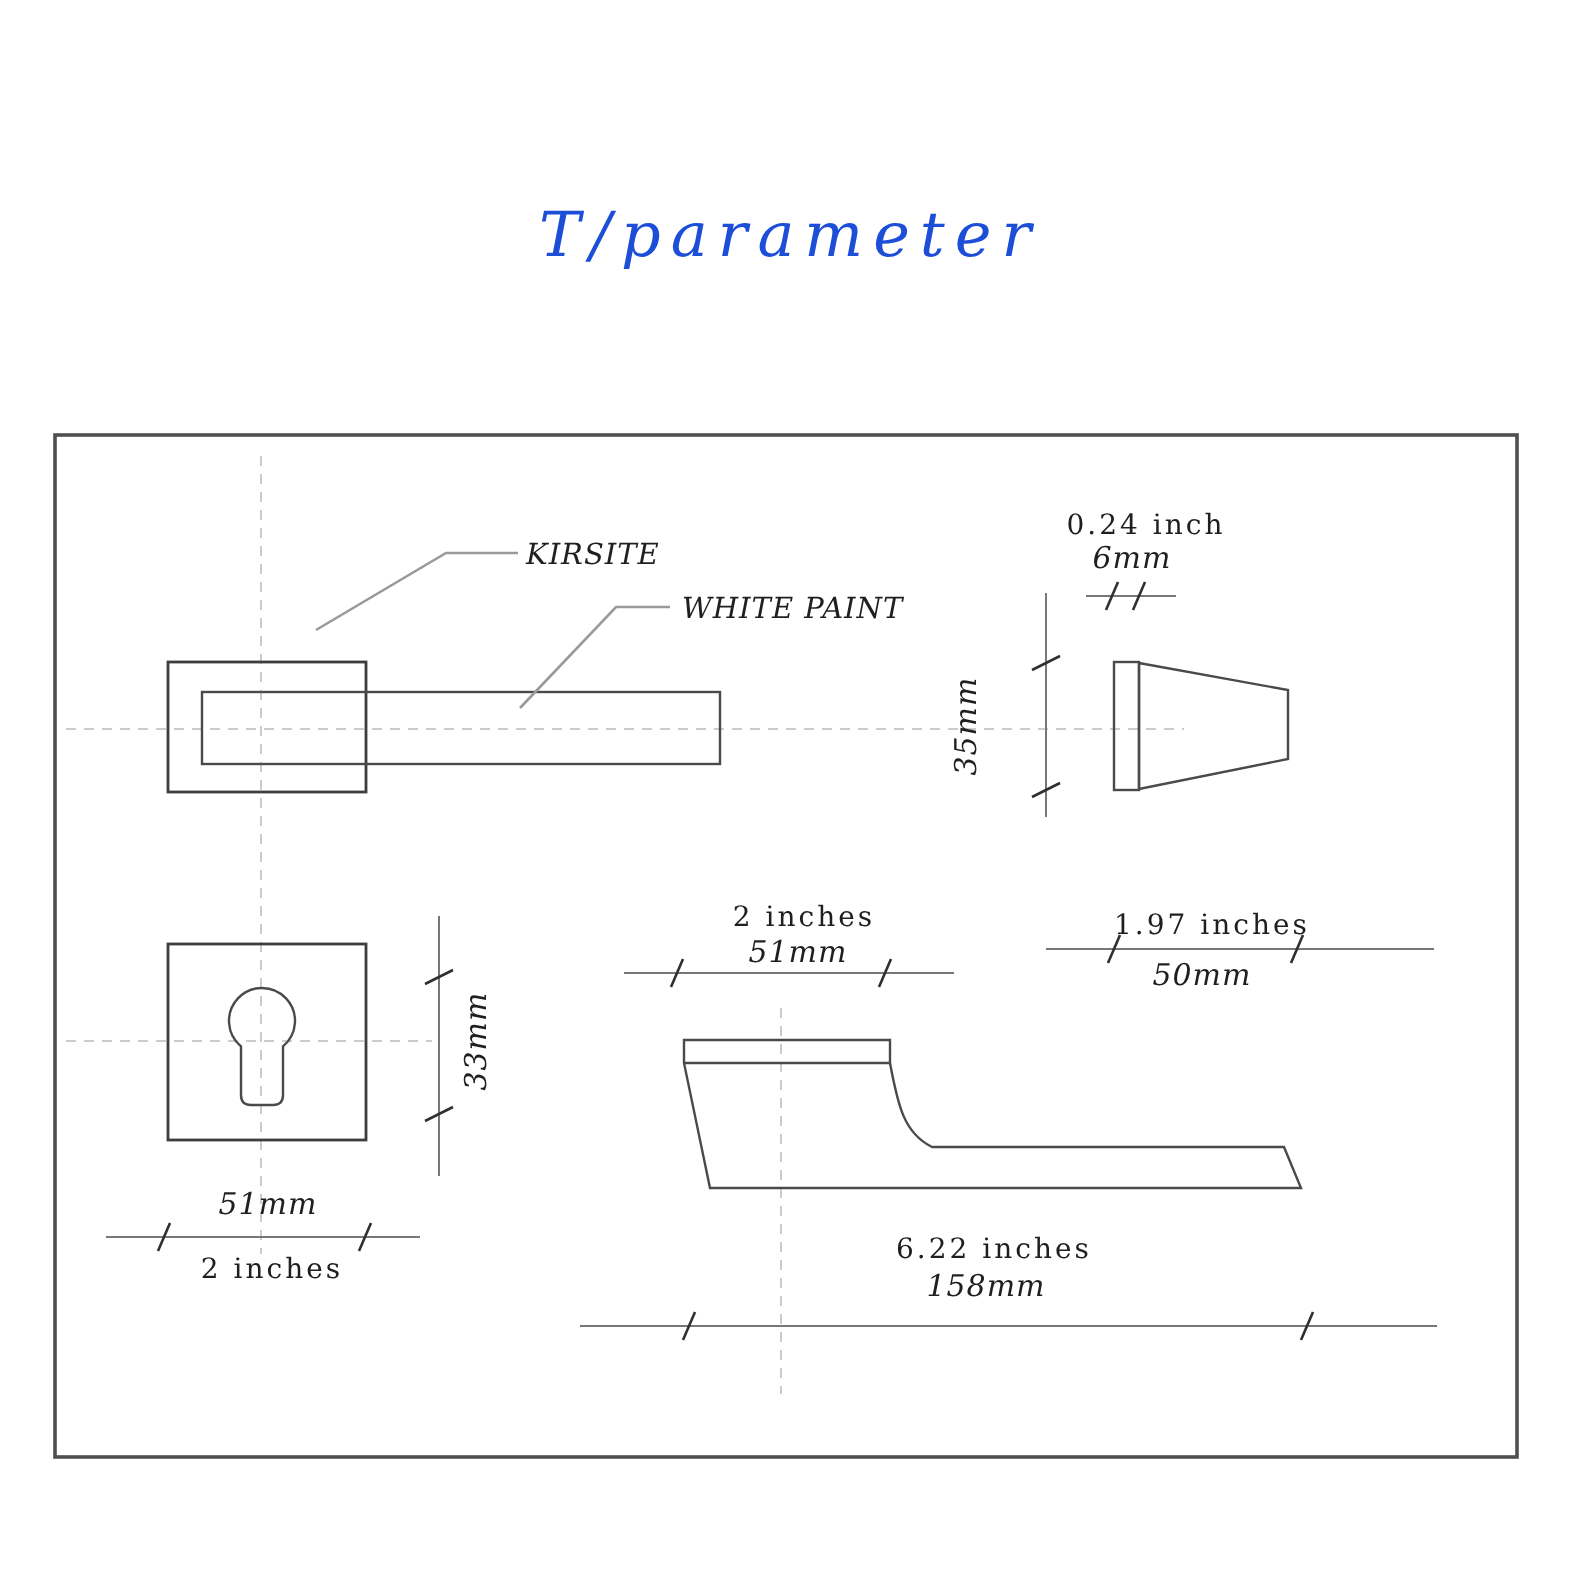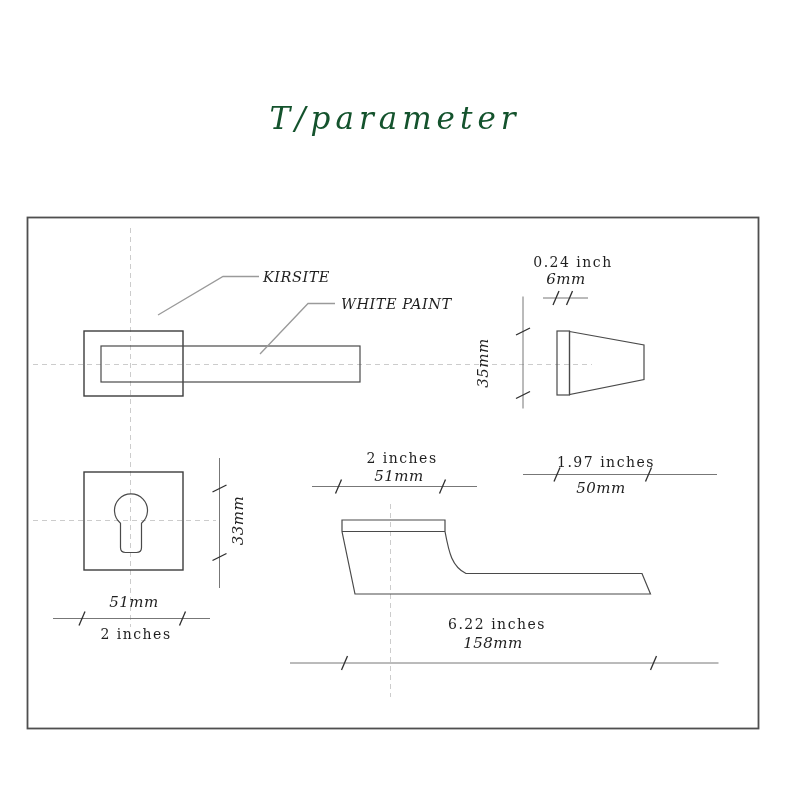--- a/index.html
+++ b/index.html
@@ -11,21 +11,21 @@
     overflow:hidden;
   }
   .page-title {
     position:absolute;
     top:100px; left:0; width:100%;
     text-align:center;
     font-family:"DejaVu Serif", "Liberation Serif", serif;
     font-style:italic;
     font-size:31px;
     letter-spacing:5px;
-    color:#14532d;
+    color:#1d4ed8;
   }
   svg { position:absolute; top:0; left:0; }
   .shape   { fill:none; stroke:#3d3d3d; stroke-width:1.4; }
   .shape-thin { fill:none; stroke:#4a4a4a; stroke-width:1.2; }
   .border  { fill:none; stroke:#4f4f4f; stroke-width:1.8; }
   .center  { fill:none; stroke:#cccccc; stroke-width:1; stroke-dasharray:5 4; }
   .leader  { fill:none; stroke:#9a9a9a; stroke-width:1.3; }
   .dimline { fill:none; stroke:#777777; stroke-width:1; }
   .tick    { fill:none; stroke:#2f2f2f; stroke-width:1.3; }
   .dim-text {

